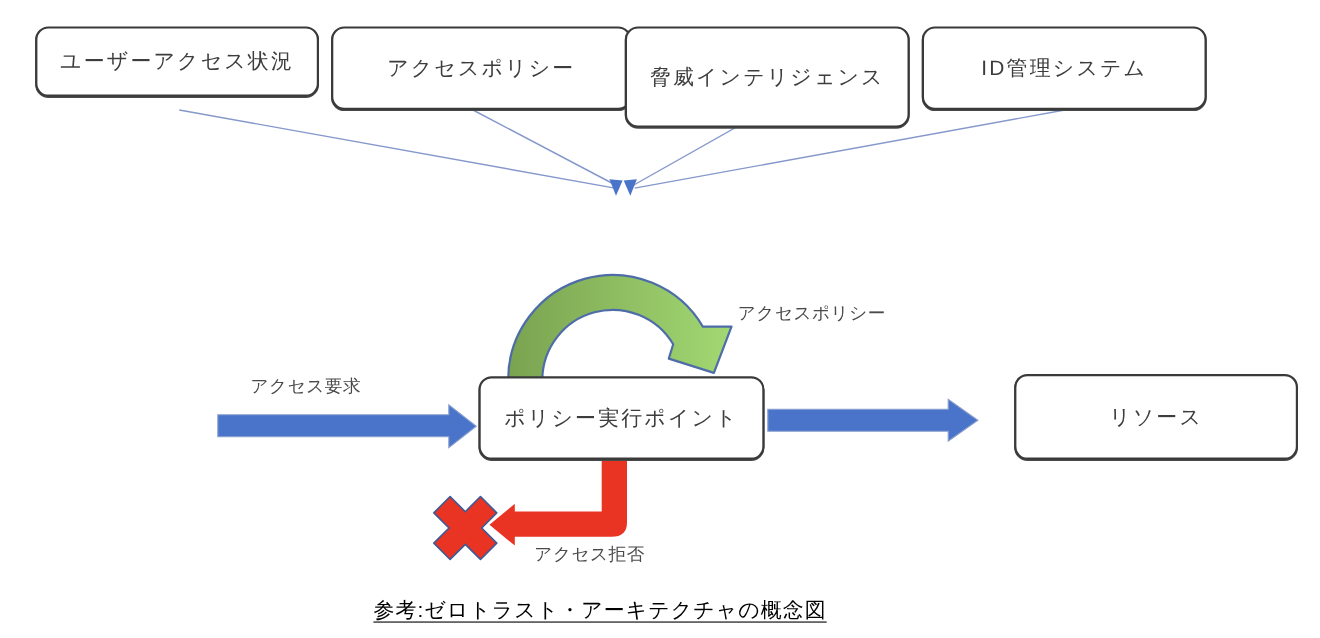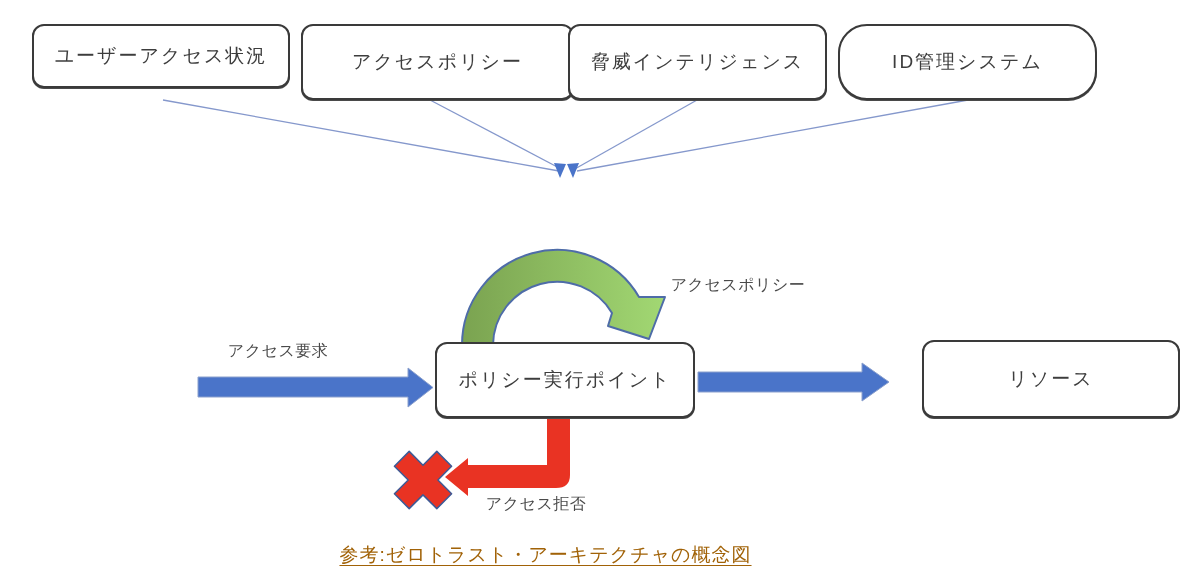--- a/index.html
+++ b/index.html
@@ -67,30 +67,30 @@
     z-index: 3;
     white-space: nowrap;
   }
   .caption {
     position: absolute;
     left: 0; top: 542px;
     width: 1091px;
     text-align: center;
     font-size: 19px;
     letter-spacing: 1px;
-    color: #a16207;
+    color: #000000;
     text-decoration: underline;
     text-underline-offset: 4px;
     z-index: 3;
   }
   
   .b1 { left: 32px;  top: 24px; width: 258px; height: 64px; }
   .b2 { left: 301px; top: 24px; width: 273px; height: 76px; }
-  .b3 { left: 568px; top: 24px; width: 259px; height: 76px; }
-  .b4 { left: 838px; top: 24px; width: 259px; height: 76px; border-radius: 29px; }
+  .b3 { left: 568px; top: 24px; width: 259px; height: 92px; }
+  .b4 { left: 838px; top: 24px; width: 259px; height: 76px; }
   .engine   { left: 433px; top: 177px; width: 262px; height: 77px; }
   .pep      { left: 435px; top: 342px; width: 260px; height: 76px; }
   .resource { left: 922px; top: 340px; width: 258px; height: 78px; }
   .lbl-request  { left: 198px; top: 341px; }
   .lbl-grant    { left: 680px; top: 344px; }
   .lbl-decision { left: 658px; top: 275px; }
   .lbl-deny     { left: 456px; top: 494px; }
 </style>
 </head>
 <body>

